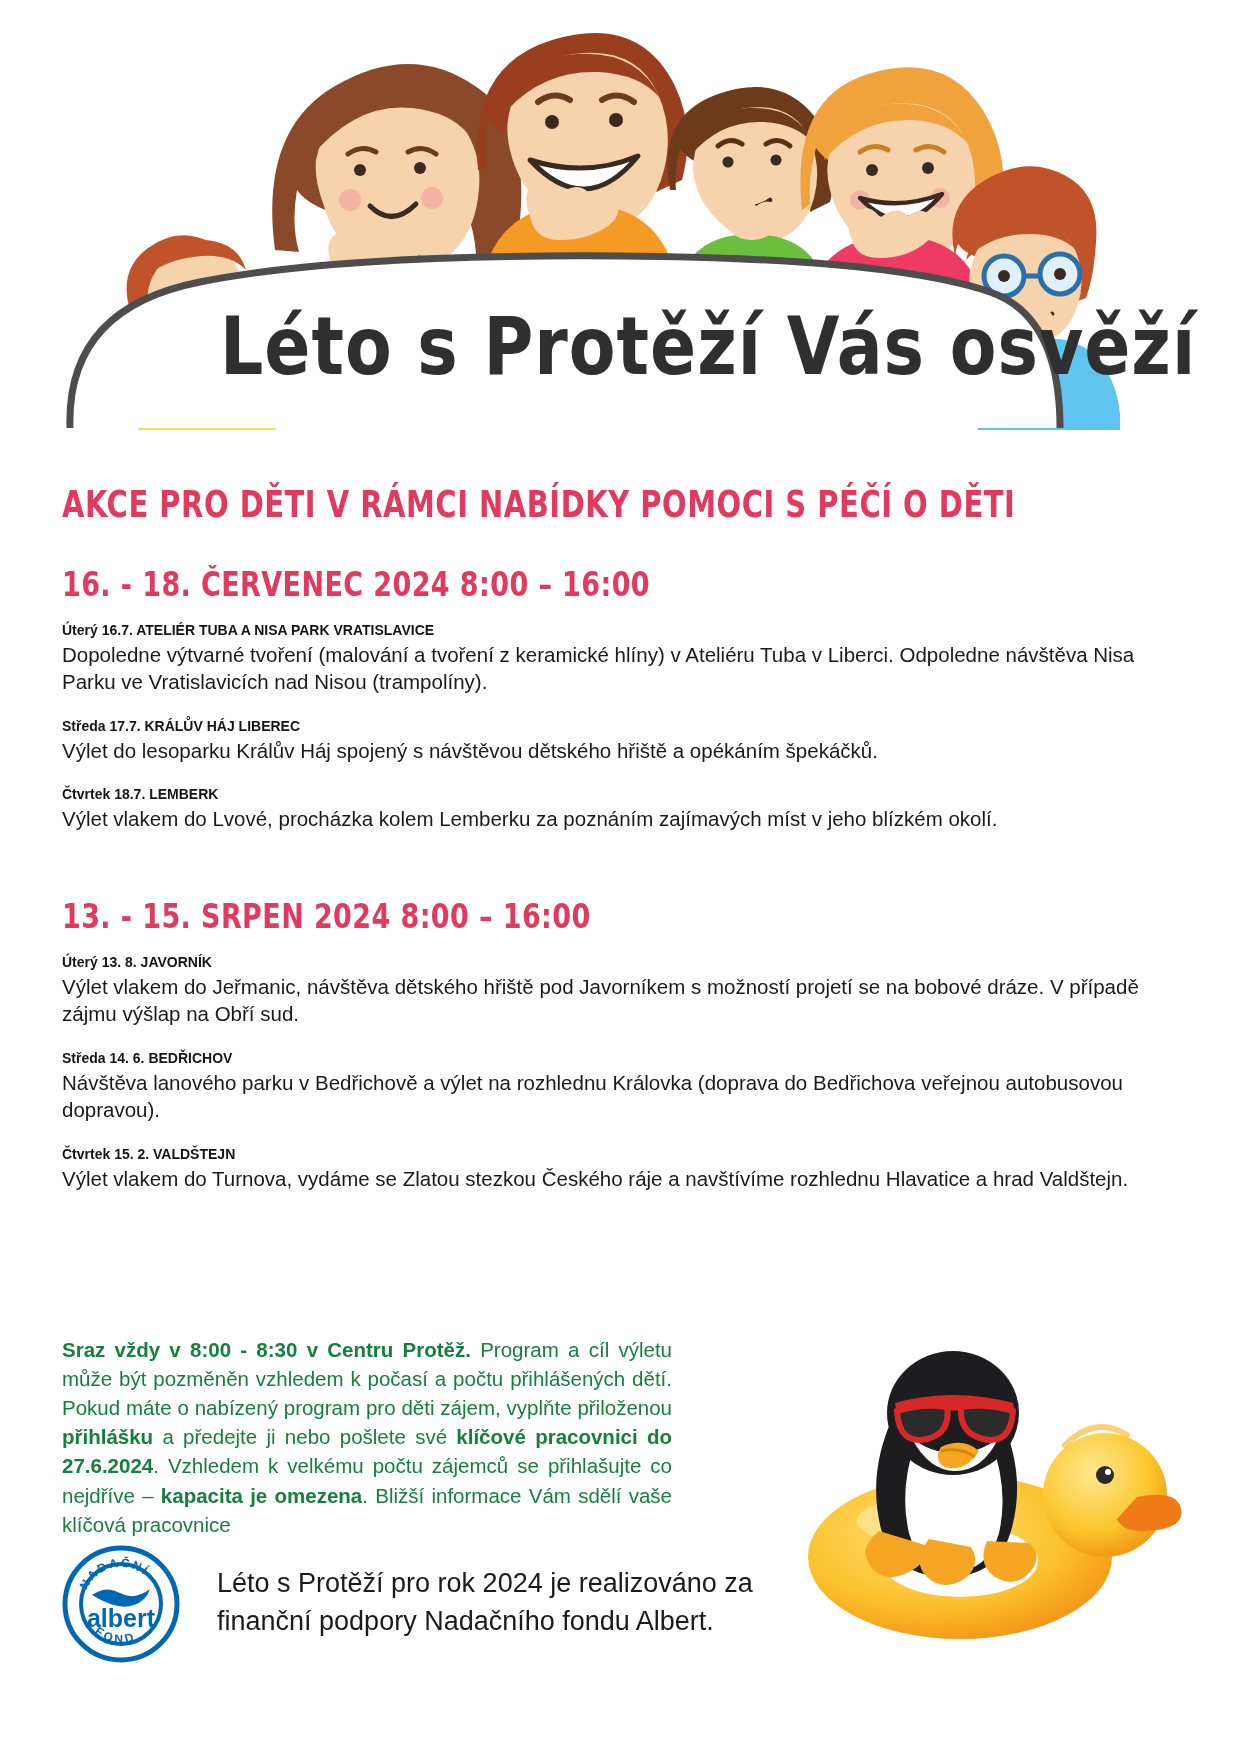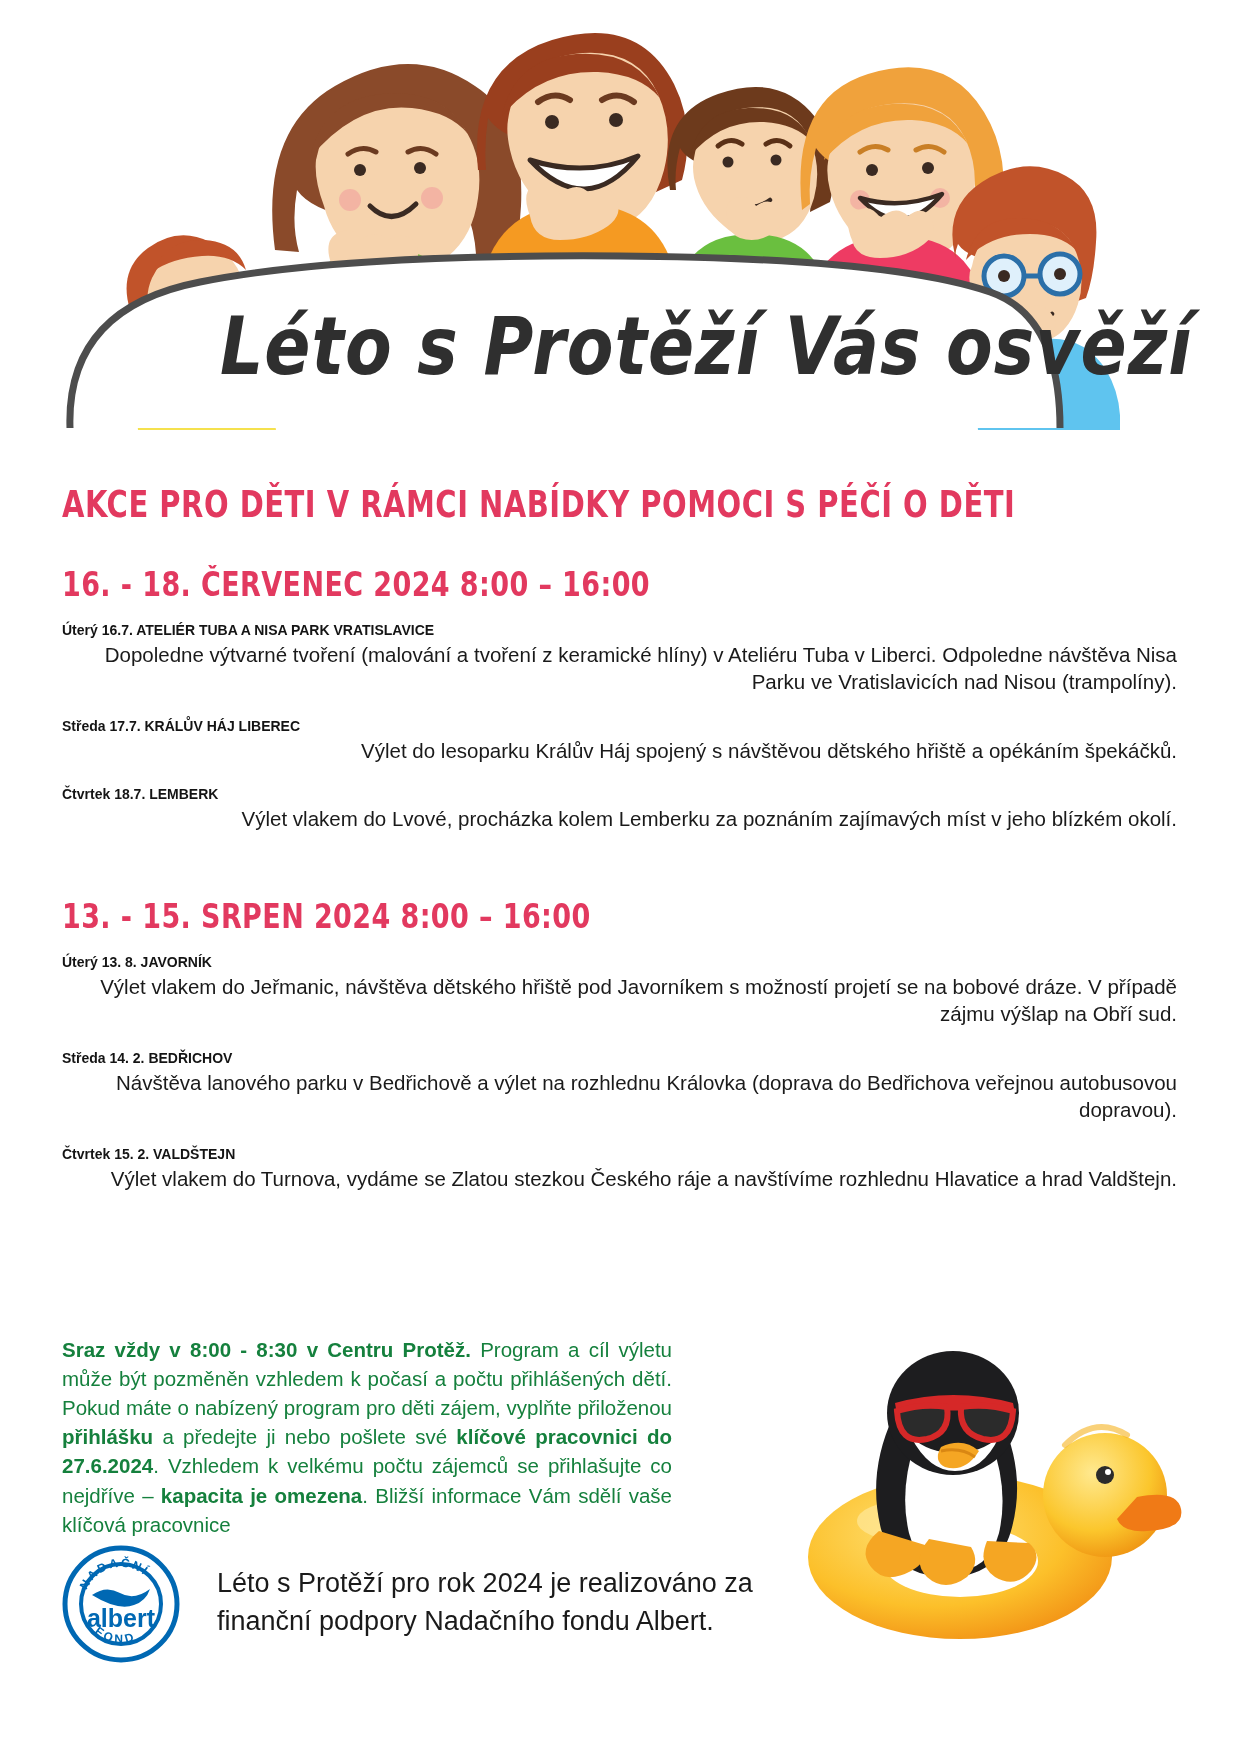--- a/index.html
+++ b/index.html
@@ -14,21 +14,20 @@
     font-family: "Liberation Sans", sans-serif;
     color: #1a1a1a;
     overflow: hidden;
   }
 
   
   .hero {
     position: relative;
     width: 1070px;
     height: 430px;
-    font-style: italic;
   }
   .kids {
     position: absolute;
     left: 60px;
     top: 10px;
     width: 1060px;
     height: 420px;
   }
   .banner-curve {
     position: absolute;
@@ -88,21 +87,20 @@
   .entry-title {
     font-size: 14px;
     font-weight: 700;
     color: #141414;
     margin-bottom: 3px;
   }
   .entry-desc {
     font-size: 20.5px;
     line-height: 1.34;
     color: #1a1a1a;
-    text-align: right;
   }
   .gap { height: 42px; }
 
   
   .note {
     position: absolute;
     left: 62px;
     top: 1335px;
     width: 610px;
     font-size: 20.5px;
@@ -272,21 +270,21 @@
 
   <div class="block">
     <div class="block-head">13. - 15. SRPEN 2024    8:00 – 16:00</div>
 
     <div class="entry">
       <div class="entry-title">Úterý 13. 8. JAVORNÍK</div>
       <div class="entry-desc">Výlet vlakem do Jeřmanic, návštěva dětského hřiště pod Javorníkem s možností projetí se na bobové dráze. V případě zájmu výšlap na Obří sud.</div>
     </div>
 
     <div class="entry">
-      <div class="entry-title">Středa 14. 2. BEDŘICHOV</div>
+      <div class="entry-title">Středa 14. 6. BEDŘICHOV</div>
       <div class="entry-desc">Návštěva lanového parku v Bedřichově a výlet na rozhlednu Královka (doprava do Bedřichova veřejnou autobusovou dopravou).</div>
     </div>
 
     <div class="entry">
       <div class="entry-title">Čtvrtek 15. 2. VALDŠTEJN</div>
       <div class="entry-desc">Výlet vlakem do Turnova, vydáme se Zlatou stezkou Českého ráje a navštívíme rozhlednu Hlavatice a hrad Valdštejn.</div>
     </div>
   </div>
 </div>
 

